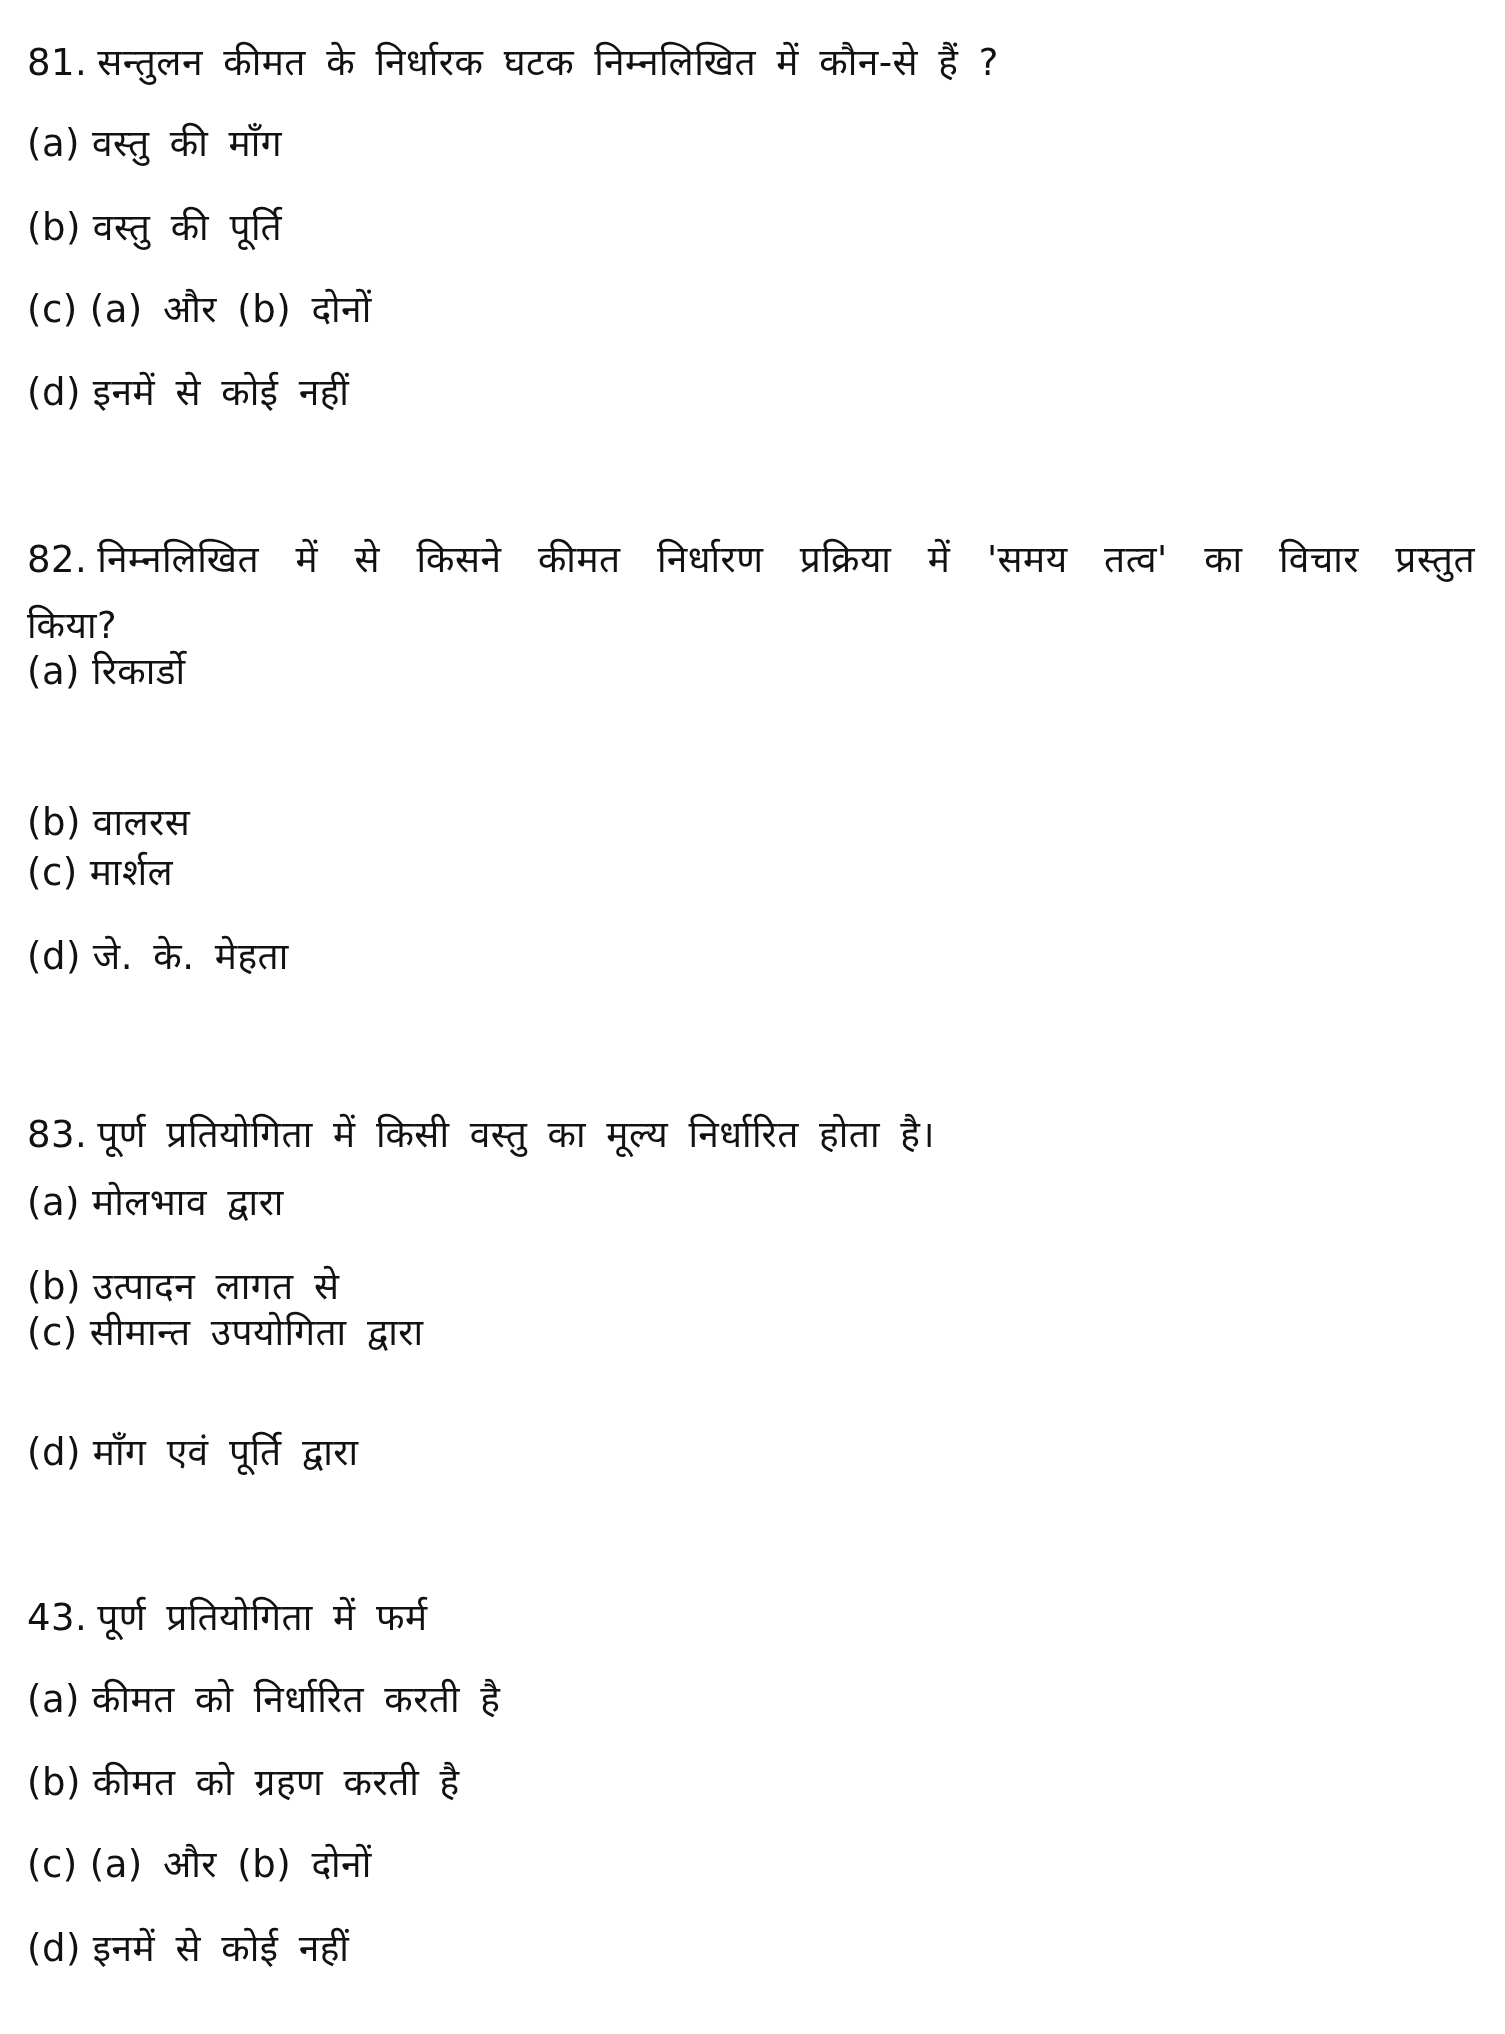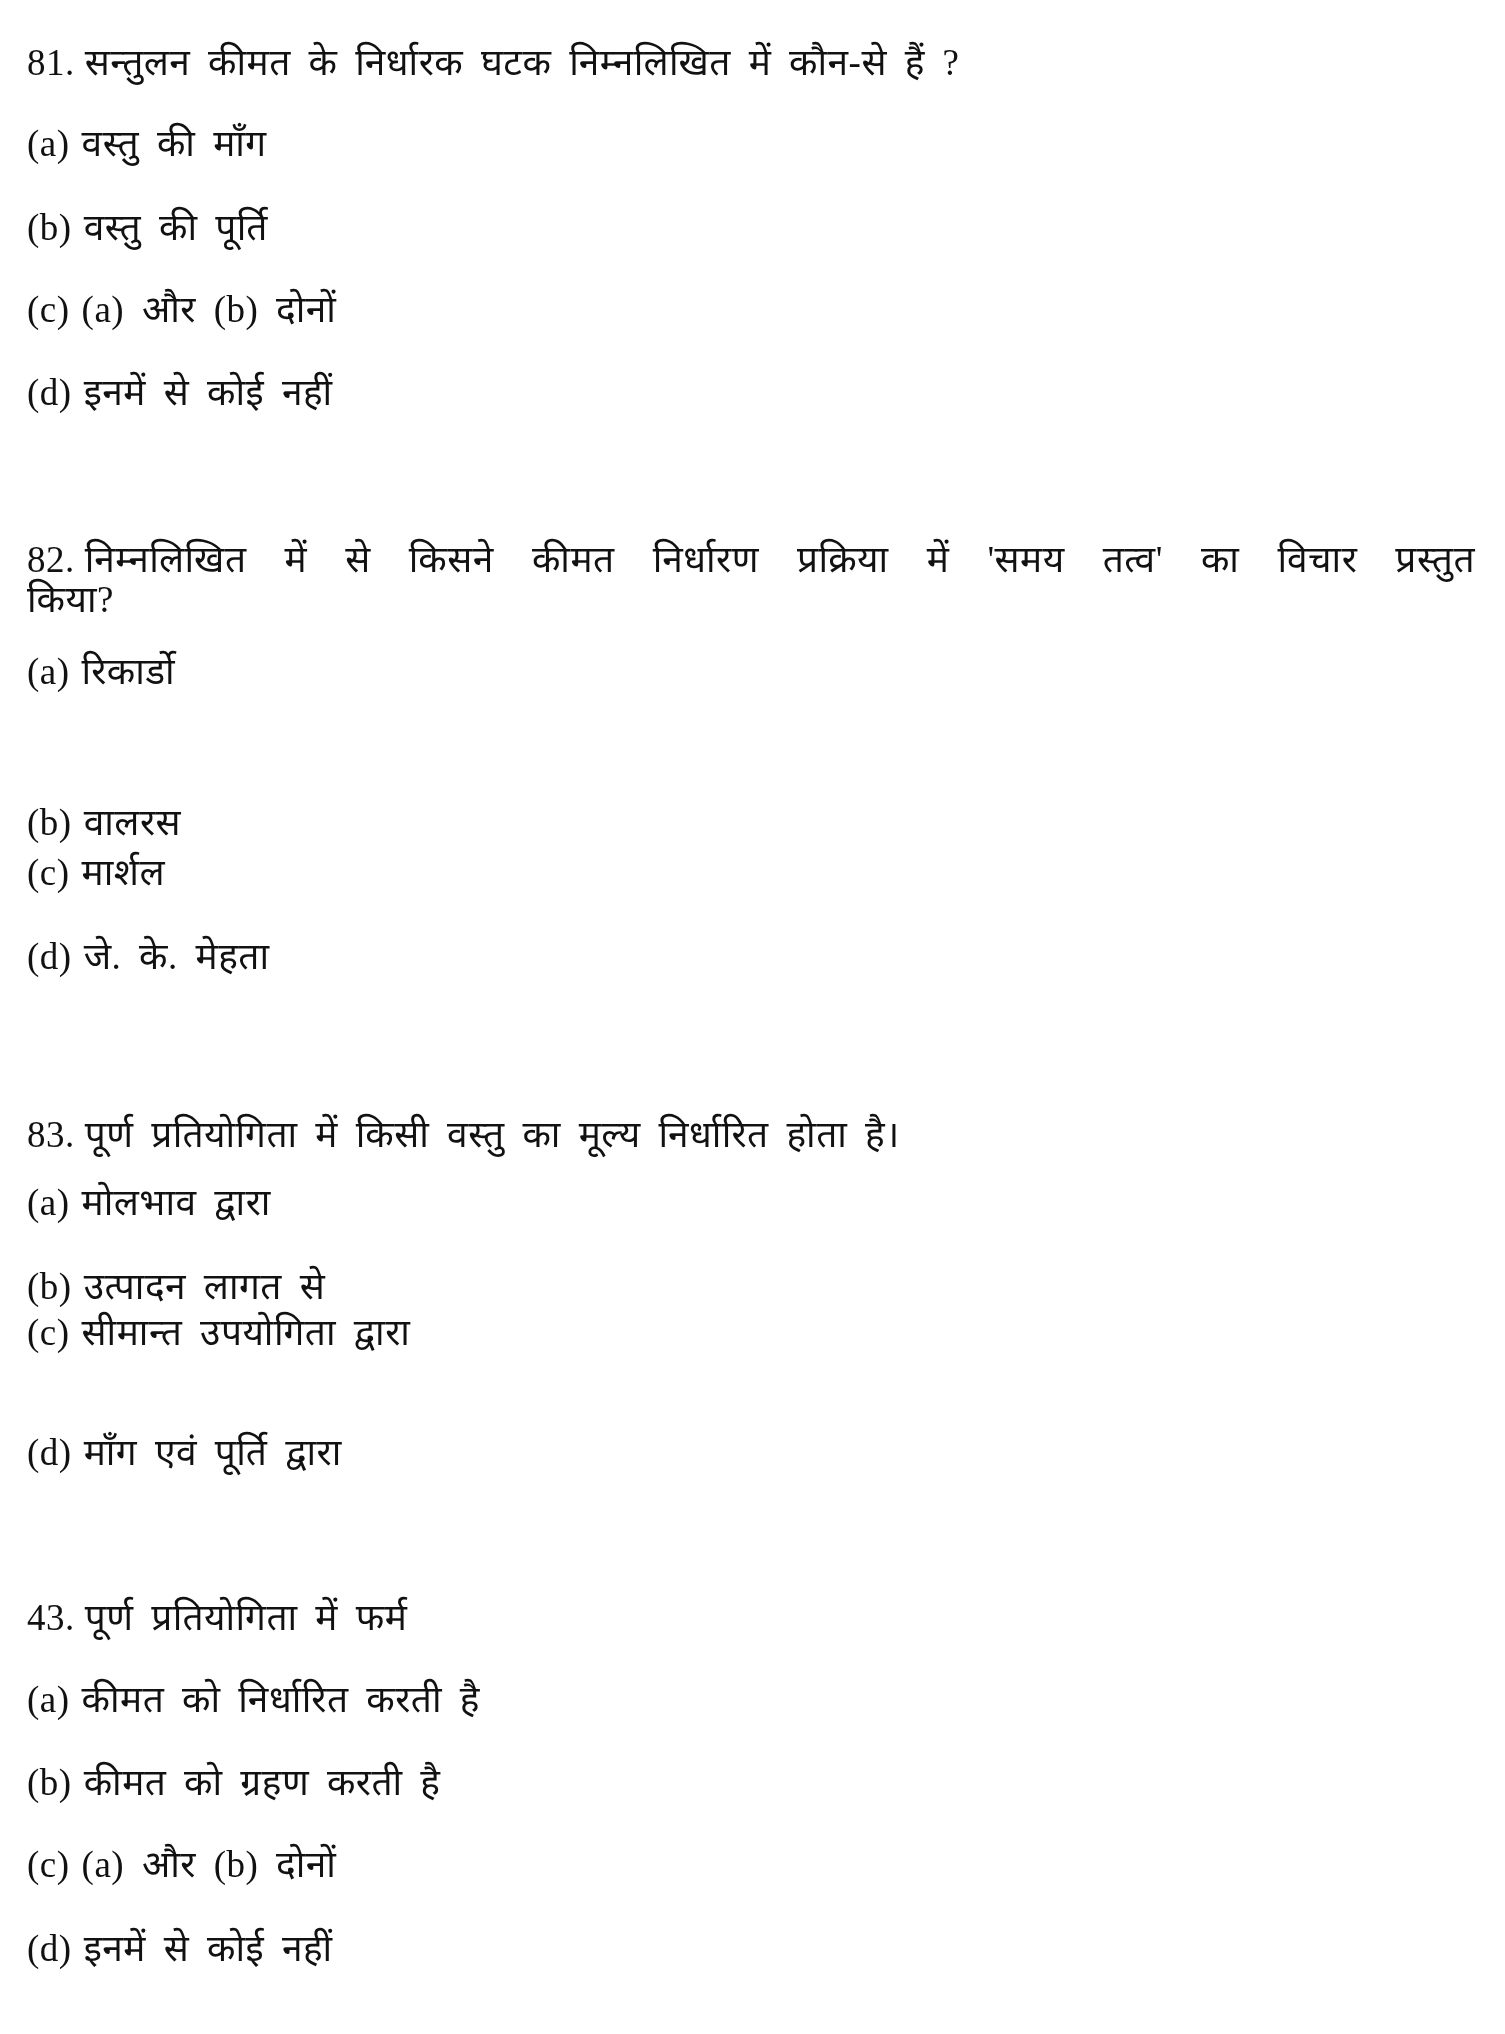--- a/index.html
+++ b/index.html
@@ -1,19 +1,19 @@
 <!DOCTYPE html>
 <html><head>
 <meta charset="utf-8">
 <style>
   html, body { margin:0; padding:0; background:#ffffff; }
   body { width:1505px; height:2034px; position:relative; overflow:hidden;
          font-family:"DejaVu Sans","Liberation Sans",sans-serif; color:#111111; }
   .line { position:absolute; left:27px; height:60px; line-height:60px;
-          font-size:37px; white-space:nowrap; letter-spacing:0.5px; word-spacing:8px;font-family:Liberation Serif, serif; }
+          font-size:37px; white-space:nowrap; letter-spacing:0.5px; word-spacing:8px; }
   .wide { right:30px; text-align:justify; text-align-last:justify; }
   .num { margin-right:10px; }
   .opt-label { margin-right:12px; }
 </style>
 </head>
 <body>
 
 <div>
   <div class="line" style="top:33px">
     <span class="num">81.</span><span>सन्तुलन कीमत के निर्धारक घटक निम्नलिखित में कौन-से हैं ?</span>
@@ -21,21 +21,21 @@
   <div class="line" style="top:114px"><span class="opt-label">(a)</span><span>वस्तु की माँग</span></div>
   <div class="line" style="top:198px"><span class="opt-label">(b)</span><span>वस्तु की पूर्ति</span></div>
   <div class="line" style="top:280px"><span class="opt-label">(c)</span><span>(a) और (b) दोनों</span></div>
   <div class="line" style="top:363px"><span class="opt-label">(d)</span><span>इनमें से कोई नहीं</span></div>
 </div>
 
 <div>
   <div class="line wide" style="top:530px">
     <span class="num">82.</span><span>निम्नलिखित में से किसने कीमत निर्धारण प्रक्रिया में 'समय तत्व' का विचार प्रस्तुत</span>
   </div>
-  <div class="line" style="top:570px"><span>किया?</span></div>
+  <div class="line" style="top:596px"><span>किया?</span></div>
   <div class="line" style="top:642px"><span class="opt-label">(a)</span><span>रिकार्डो</span></div>
   <div class="line" style="top:793px"><span class="opt-label">(b)</span><span>वालरस</span></div>
   <div class="line" style="top:843px"><span class="opt-label">(c)</span><span>मार्शल</span></div>
   <div class="line" style="top:927px"><span class="opt-label">(d)</span><span>जे. के. मेहता</span></div>
 </div>
 
 <div>
   <div class="line" style="top:1105px">
     <span class="num">83.</span><span>पूर्ण प्रतियोगिता में किसी वस्तु का मूल्य निर्धारित होता है।</span>
   </div>

